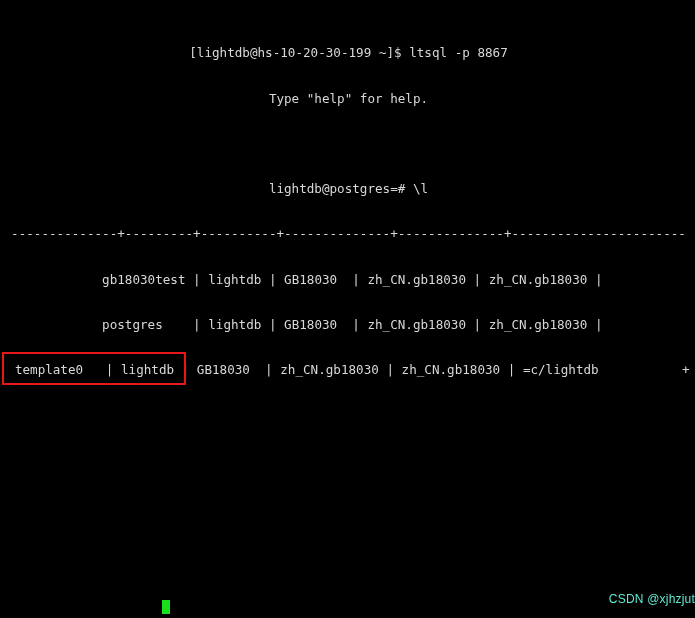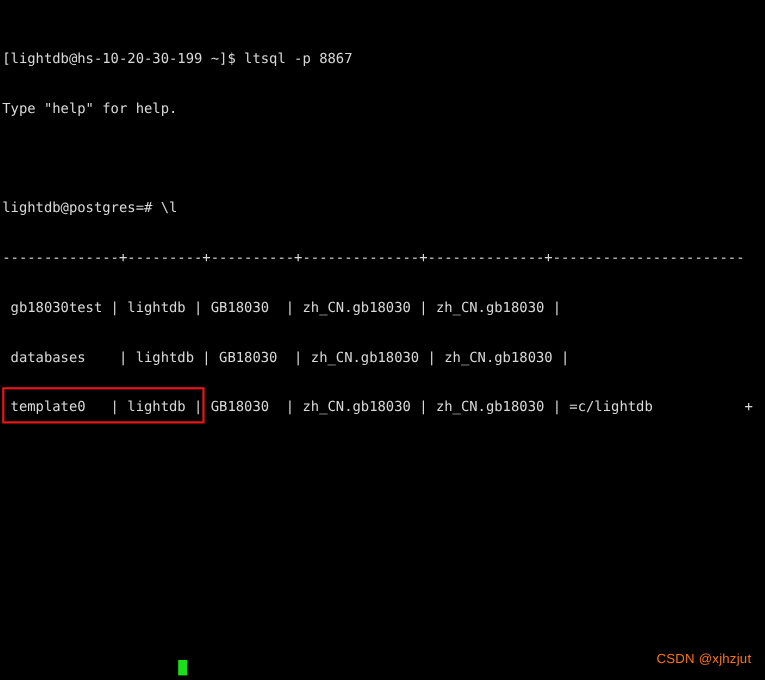--- a/index.html
+++ b/index.html
@@ -31,20 +31,21 @@
     top: 0px;
     left: 2px;
     right: 0;
     white-space: pre;
     letter-spacing: 0px;
   }
   .line {
     height: 15.1px;
     white-space: pre;
     color: #d8d8d8;
+    text-align: center;
   }
   .line.blank { color: transparent; }
   
   #red-box {
     position: absolute;
     left: 2px;
     top: 352px;
     width: 184px;
     height: 33px;
     border: 2px solid #e81717;
@@ -54,42 +55,42 @@
   #cursor {
     position: absolute;
     left: 162px;
     top: 600px;
     width: 8px;
     height: 14px;
     background: #19e019;
   }
   #watermark {
     position: absolute;
-    right: 12px;
+    right: 0;
     top: 592px;
-    color: #f97316;
+    color: #5eead4;
     font-family: "Liberation Sans", sans-serif;
     font-size: 12px;
     letter-spacing: 0.2px;
     white-space: pre;
   }
 </style>
 </head>
 <body>
 
 <div id="terminal">
   <div class="screen">
 
     <div class="line">[lightdb@hs-10-20-30-199 ~]$ ltsql -p 8867</div>
     <div class="line">Type "help" for help.</div>
     <div class="line blank"> </div>
     <div class="line">lightdb@postgres=# \l</div>
     <div class="line">--------------+---------+----------+--------------+--------------+-----------------------</div>
     <div class="line"> gb18030test | lightdb | GB18030  | zh_CN.gb18030 | zh_CN.gb18030 |</div>
-    <div class="line"> databases    | lightdb | GB18030  | zh_CN.gb18030 | zh_CN.gb18030 |</div>
+    <div class="line"> postgres    | lightdb | GB18030  | zh_CN.gb18030 | zh_CN.gb18030 |</div>
     <div class="line"> template0   | lightdb | GB18030  | zh_CN.gb18030 | zh_CN.gb18030 | =c/lightdb           +</div>
     
     
     
     
     
     
     
     
     

